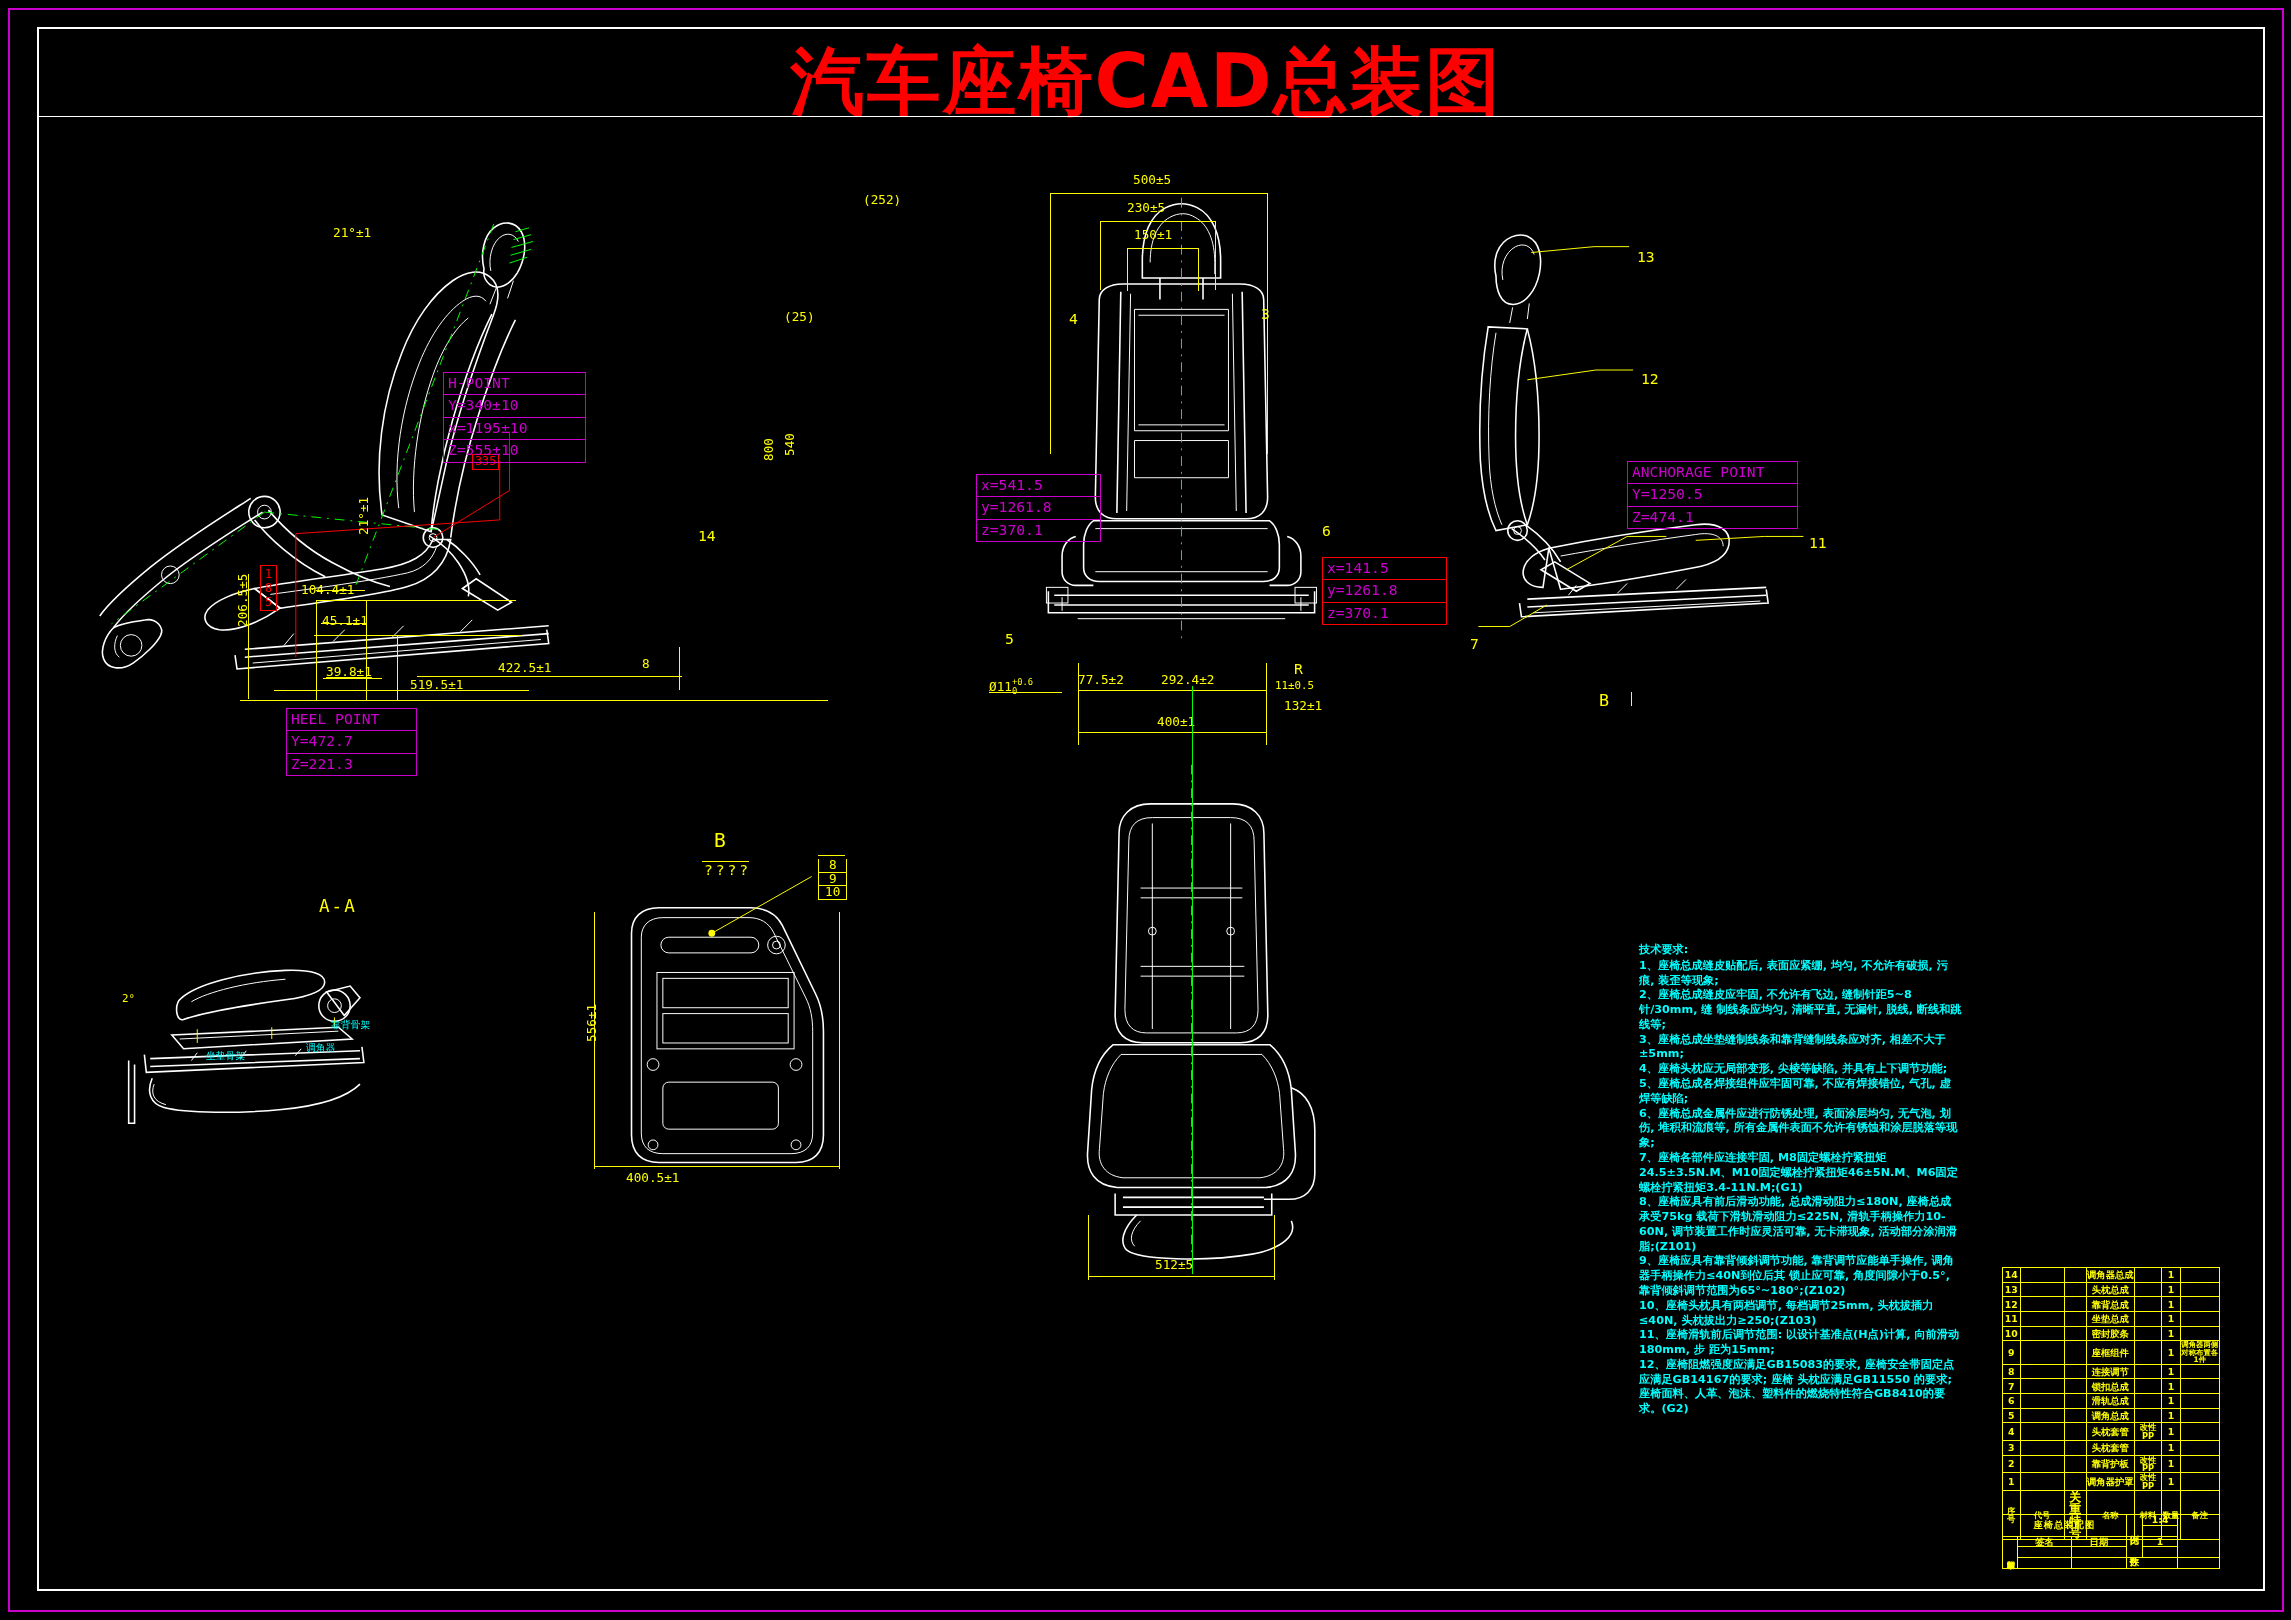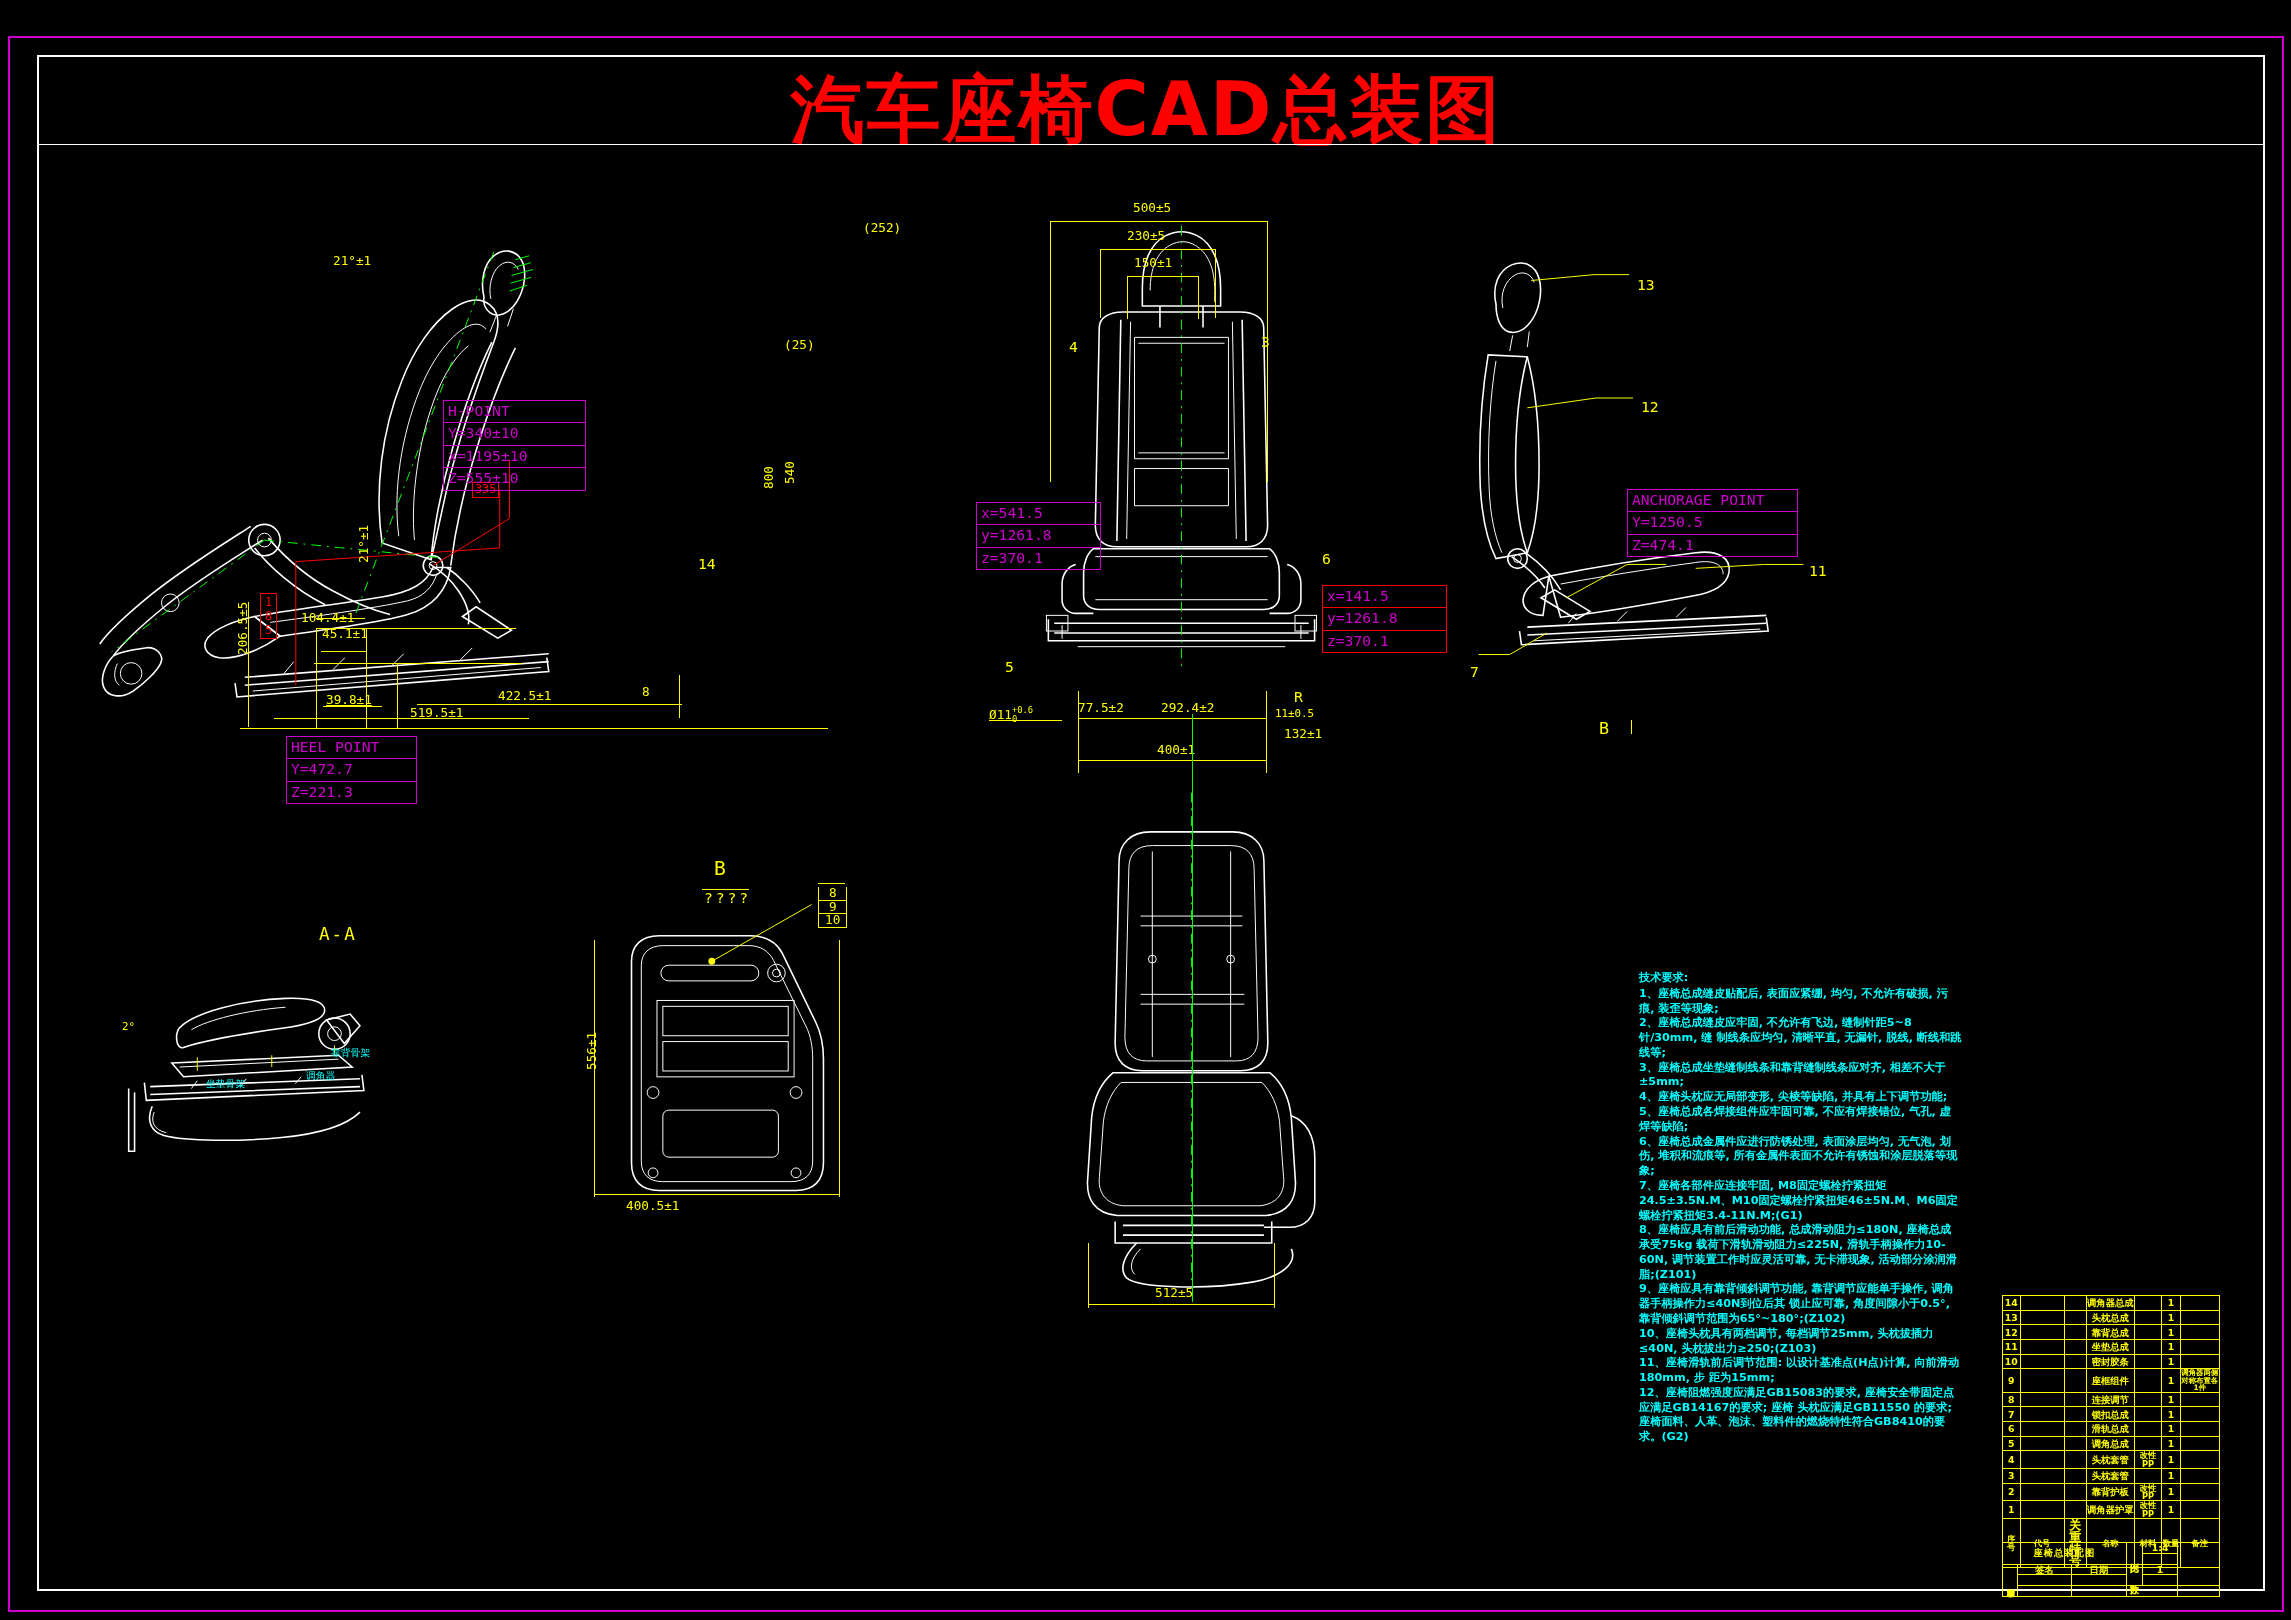--- a/index.html
+++ b/index.html
@@ -1,21 +1,21 @@
 <!DOCTYPE html>
 <html><head>
 <meta charset="utf-8">
 <style>
   html,body{margin:0;padding:0;background:#000;}
   body{
     width:2292px;height:1620px;position:relative;overflow:hidden;
     font-family:"DejaVu Sans",sans-serif;
   }
   
-  #sheet{position:absolute;inset:0;background:#000;margin-top:28px;}
+  #sheet{position:absolute;inset:0;background:#000;}
   .frame-outer{position:absolute;left:7.8px;top:7.8px;right:7.8px;bottom:7.8px;
                border:2px solid #cc00cc;box-sizing:border-box;}
   .frame-inner{position:absolute;left:37px;top:27.4px;right:27.4px;bottom:29px;
                border:2px solid #ffffff;box-sizing:border-box;}
 
   
   #main-title{
     position:absolute;left:0;right:0;top:33px;text-align:center;
     color:#ff0000;font-size:74px;font-weight:bold;letter-spacing:2px;
     font-family:"DejaVu Sans",sans-serif;white-space:nowrap;
@@ -154,21 +154,21 @@
     </svg>
   </div>
 
   <div class="dim" style="left:333px;top:227px;">21°±1</div>
   <div class="dim" style="left:358px;top:535px;transform:rotate(-90deg);transform-origin:left top;">21°±1</div>
   <div class="dim" style="left:863px;top:194px;">(252)</div>
   <div class="dim" style="left:784px;top:311px;">(25)</div>
   <div class="dim" style="left:237px;top:627px;transform:rotate(-90deg);transform-origin:left top;">206.5±5</div>
   <div class="redbox" style="left:260px;top:565px;writing-mode:vertical-rl;text-orientation:upright;line-height:0.9;">185</div>
   <div class="dim" style="left:301px;top:584px;">104.4±1</div>
-  <div class="dim" style="left:322px;top:600px;">45.1±1</div>
+  <div class="dim" style="left:322px;top:615px;">45.1±1</div>
   <div class="dim" style="left:326px;top:666px;text-decoration:underline;">39.8±1</div>
   <div class="dim" style="left:498px;top:662px;">422.5±1</div>
   <div class="dim" style="left:410px;top:679px;">519.5±1</div>
   <div class="redbox" style="left:472px;top:454px;">335</div>
   <div class="dim" style="left:763px;top:461px;transform:rotate(-90deg);transform-origin:left top;">800</div>
   <div class="dim" style="left:784px;top:456px;transform:rotate(-90deg);transform-origin:left top;">540</div>
   <div class="lbl" style="left:698px;top:529px;">14</div>
   <div class="dim" style="left:642px;top:658px;">8</div>
 
   <div class="vline" style="left:248px;top:574px;height:125px;"></div>

